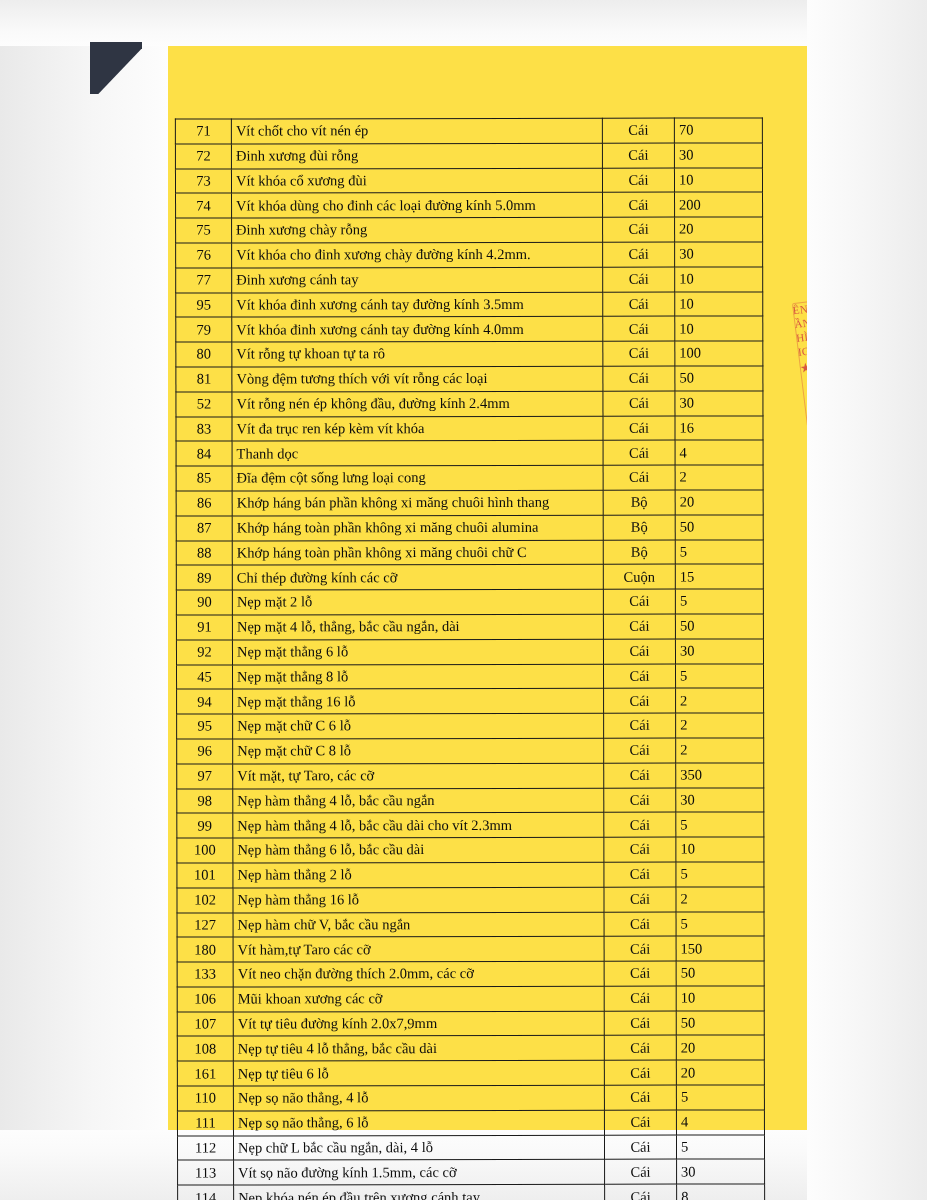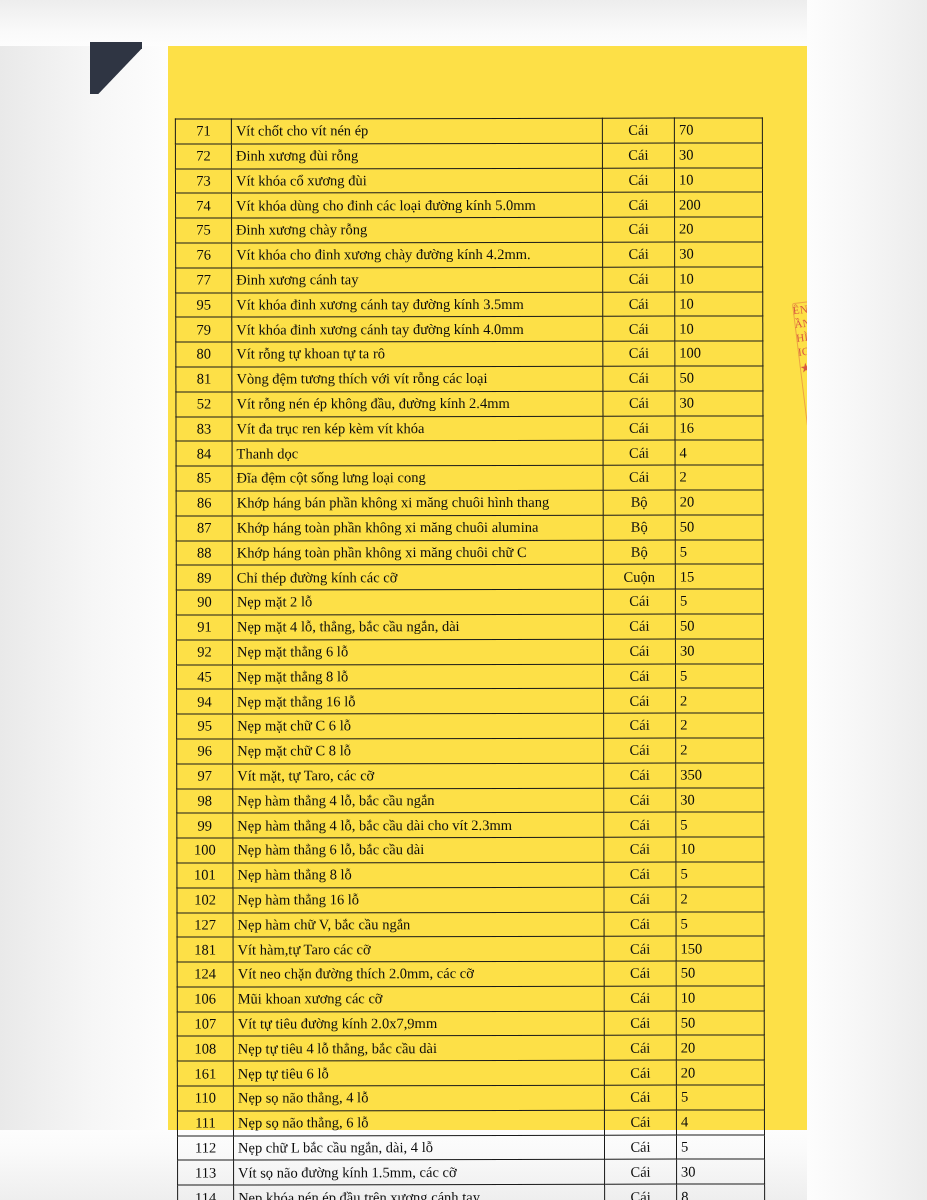--- a/index.html
+++ b/index.html
@@ -323,44 +323,44 @@
             <td class="c-qty">5</td>
           </tr>
           <tr>
             <td class="c-no">100</td>
             <td class="c-name">Nẹp hàm thẳng 6 lỗ, bắc cầu dài</td>
             <td class="c-unit">Cái</td>
             <td class="c-qty">10</td>
           </tr>
           <tr>
             <td class="c-no">101</td>
-            <td class="c-name">Nẹp hàm thẳng 8 lỗ</td>
+            <td class="c-name">Nẹp hàm thẳng 2 lỗ</td>
             <td class="c-unit">Cái</td>
             <td class="c-qty">5</td>
           </tr>
           <tr>
             <td class="c-no">102</td>
             <td class="c-name">Nẹp hàm thẳng 16 lỗ</td>
             <td class="c-unit">Cái</td>
             <td class="c-qty">2</td>
           </tr>
           <tr>
             <td class="c-no">127</td>
             <td class="c-name">Nẹp hàm chữ V, bắc cầu ngắn</td>
             <td class="c-unit">Cái</td>
             <td class="c-qty">5</td>
           </tr>
           <tr>
-            <td class="c-no">181</td>
+            <td class="c-no">180</td>
             <td class="c-name">Vít hàm,tự Taro các cỡ</td>
             <td class="c-unit">Cái</td>
             <td class="c-qty">150</td>
           </tr>
           <tr>
-            <td class="c-no">124</td>
+            <td class="c-no">133</td>
             <td class="c-name">Vít neo chặn đường thích 2.0mm, các cỡ</td>
             <td class="c-unit">Cái</td>
             <td class="c-qty">50</td>
           </tr>
           <tr>
             <td class="c-no">106</td>
             <td class="c-name">Mũi khoan xương các cỡ</td>
             <td class="c-unit">Cái</td>
             <td class="c-qty">10</td>
           </tr>

